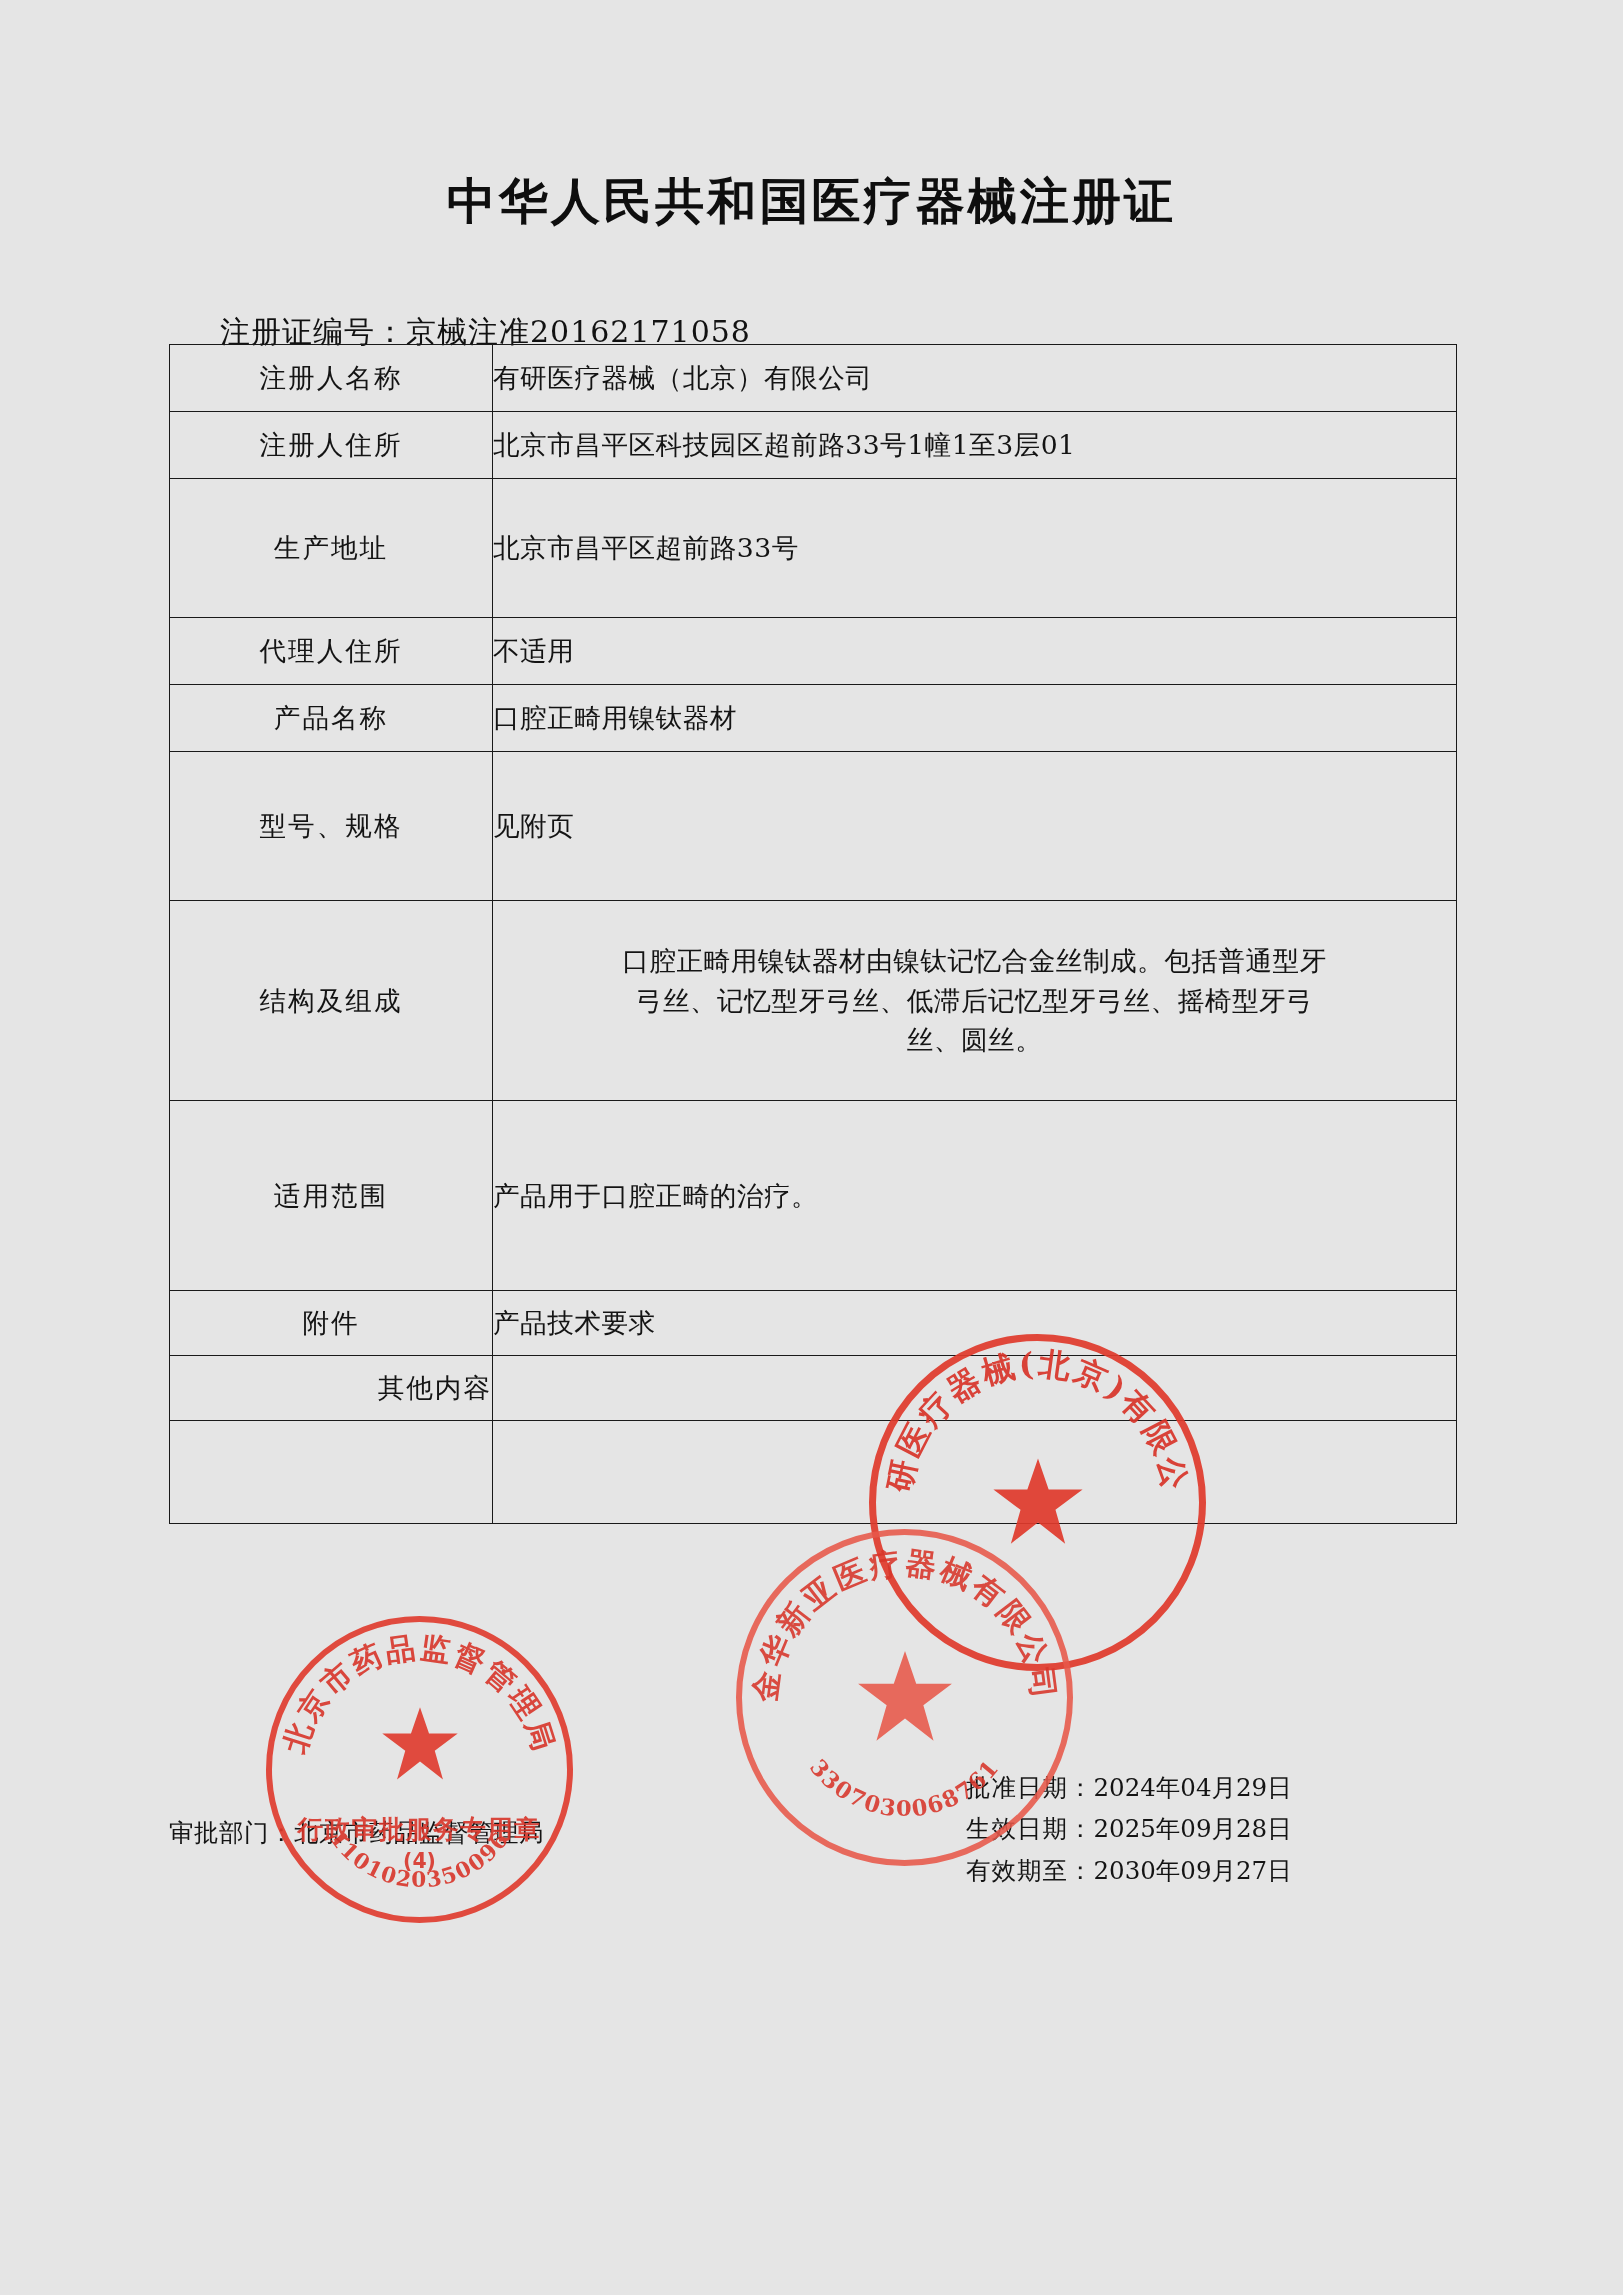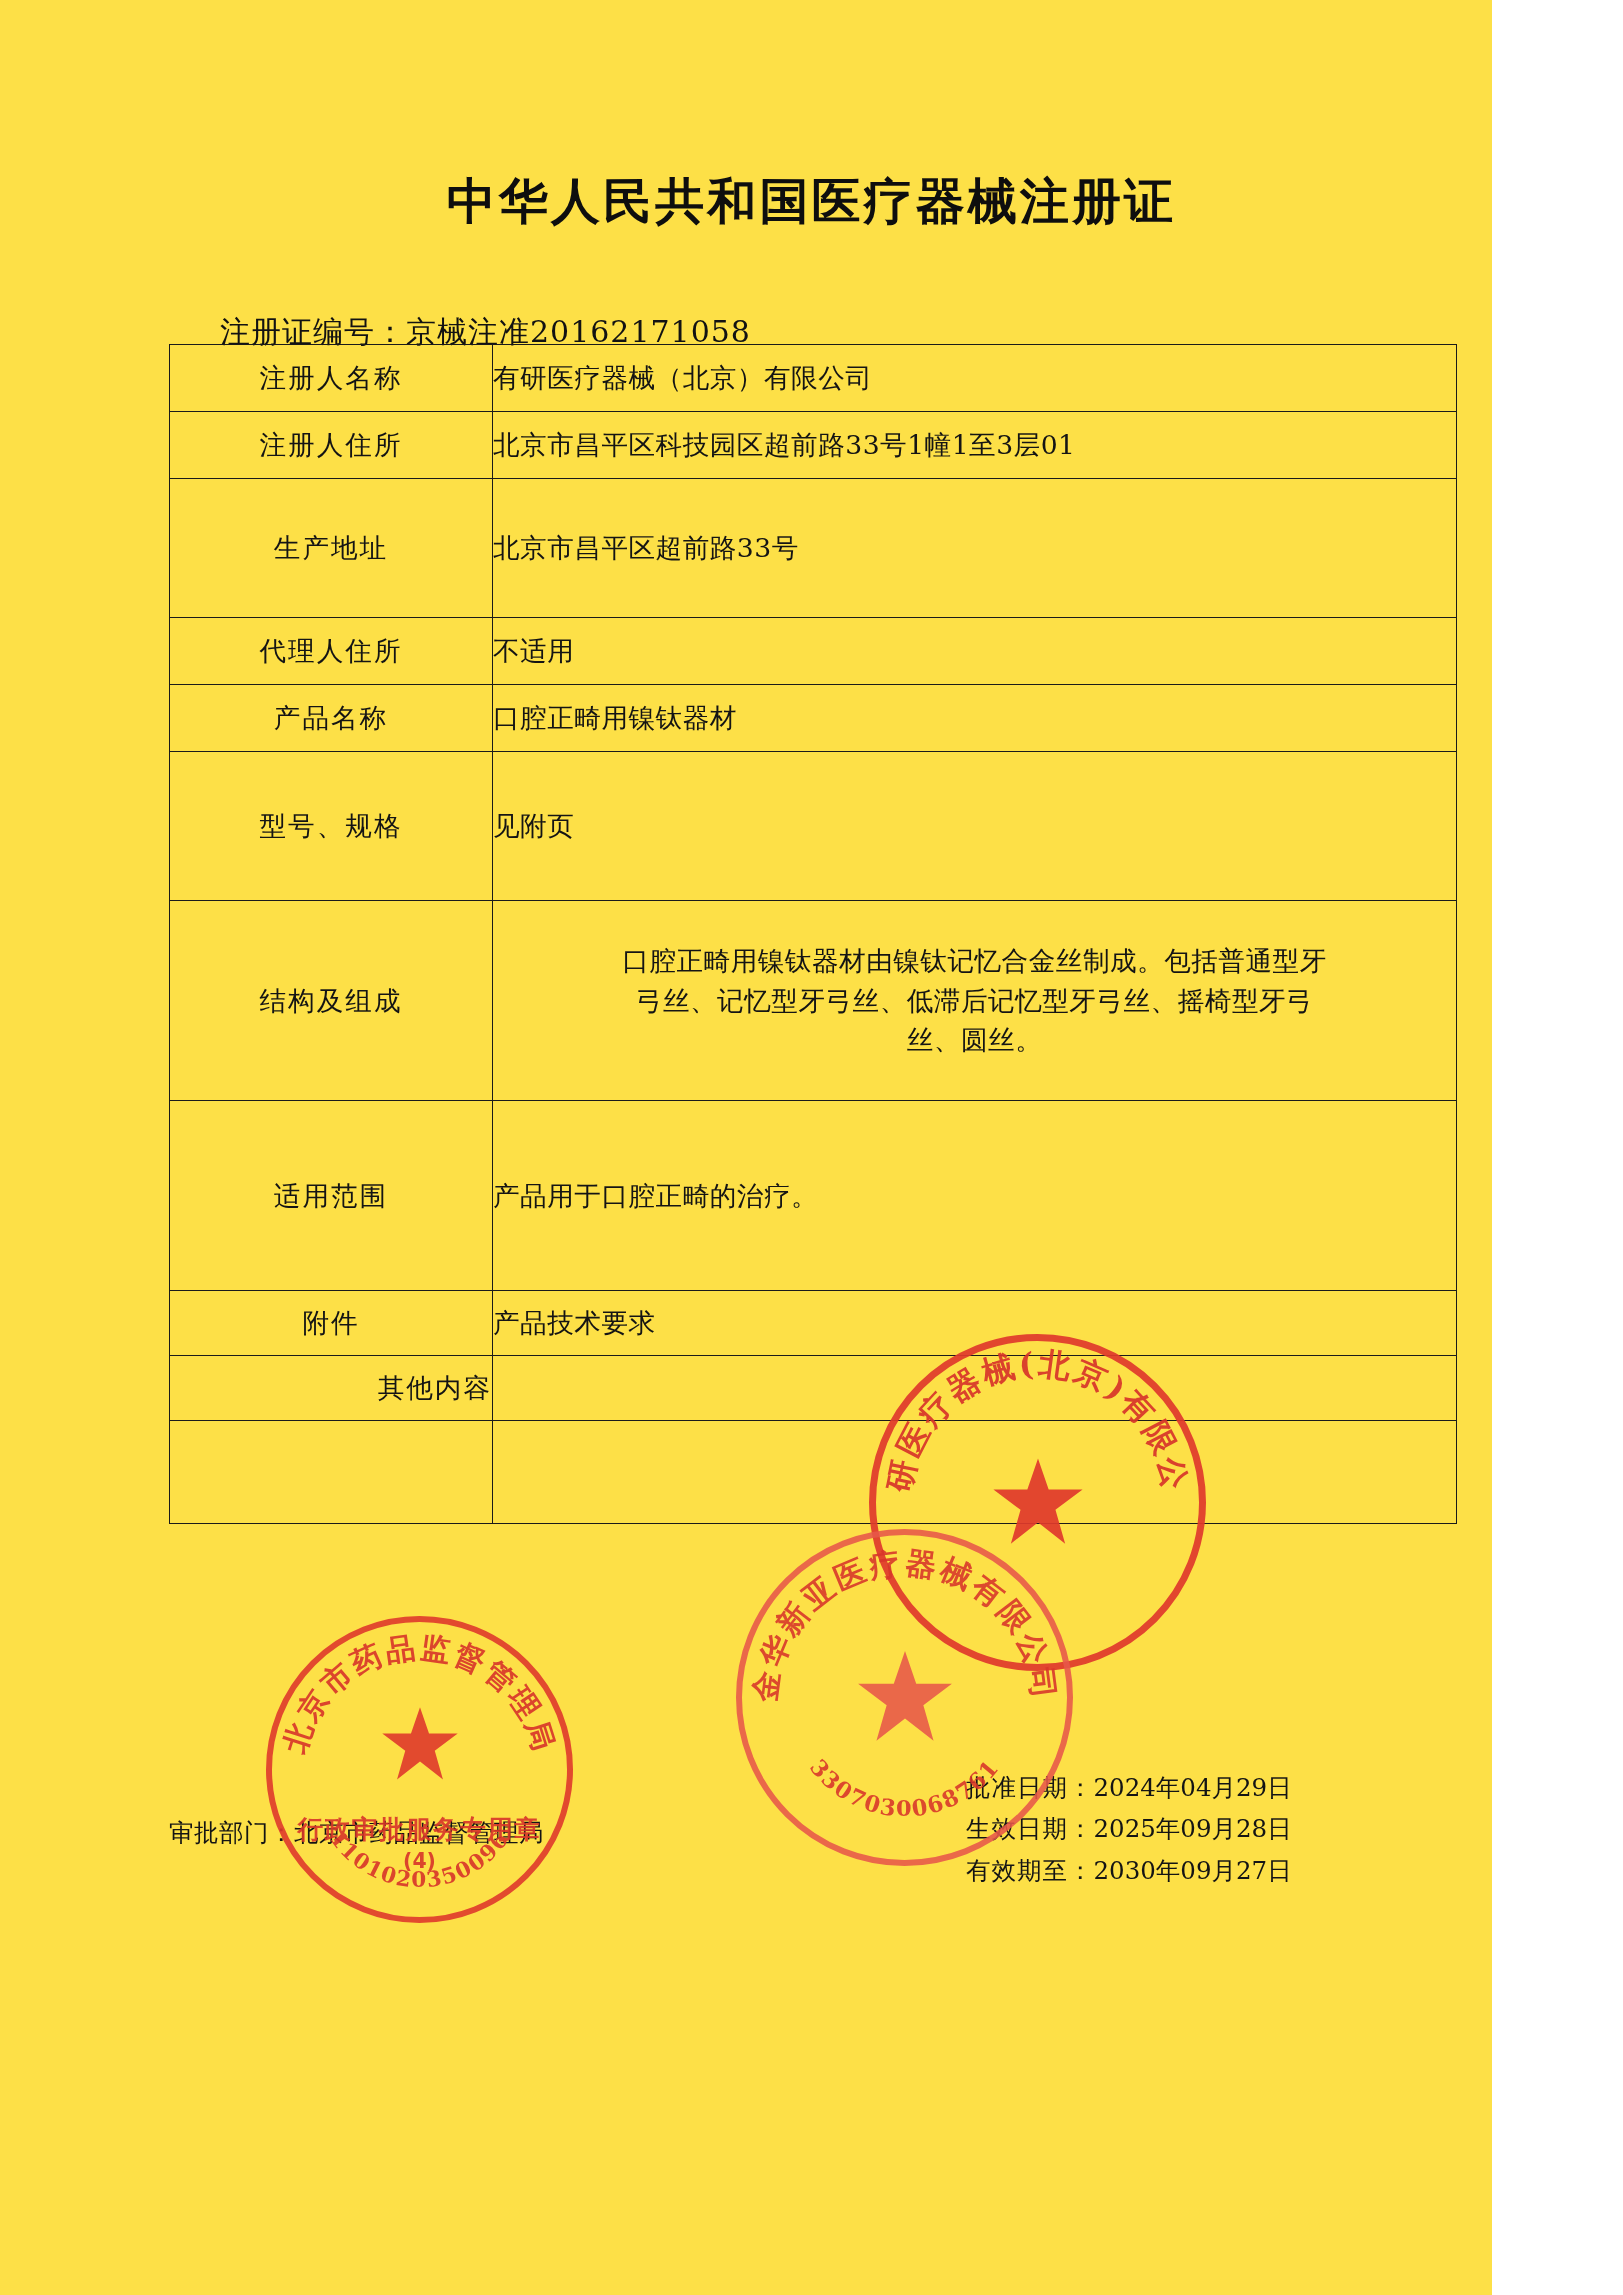--- a/index.html
+++ b/index.html
@@ -11,23 +11,23 @@
     width: 1623px;
     height: 2295px;
     position: relative;
     font-family: "Liberation Serif", "DejaVu Serif", serif;
     color: #111111;
     overflow: hidden;
   }
   .page {
     position: absolute;
     left: 0; top: 0;
-    width: 1492px;
+    width: 1623px;
     height: 2295px;
-    background: #fde047;
+    background: #e5e5e5;
   }
 
   
   .doc-title {
     position: absolute;
     left: 0;
     top: 169px;
     width: 1623px;
     text-align: center;
     font-size: 49px;

